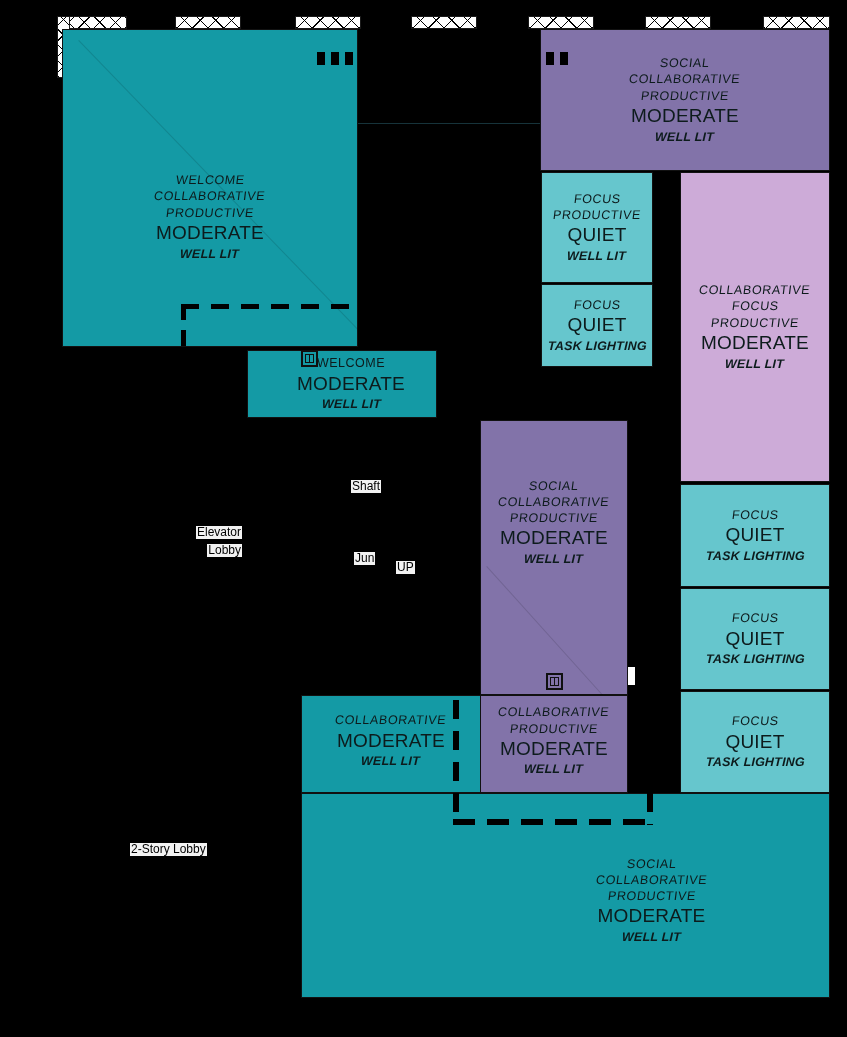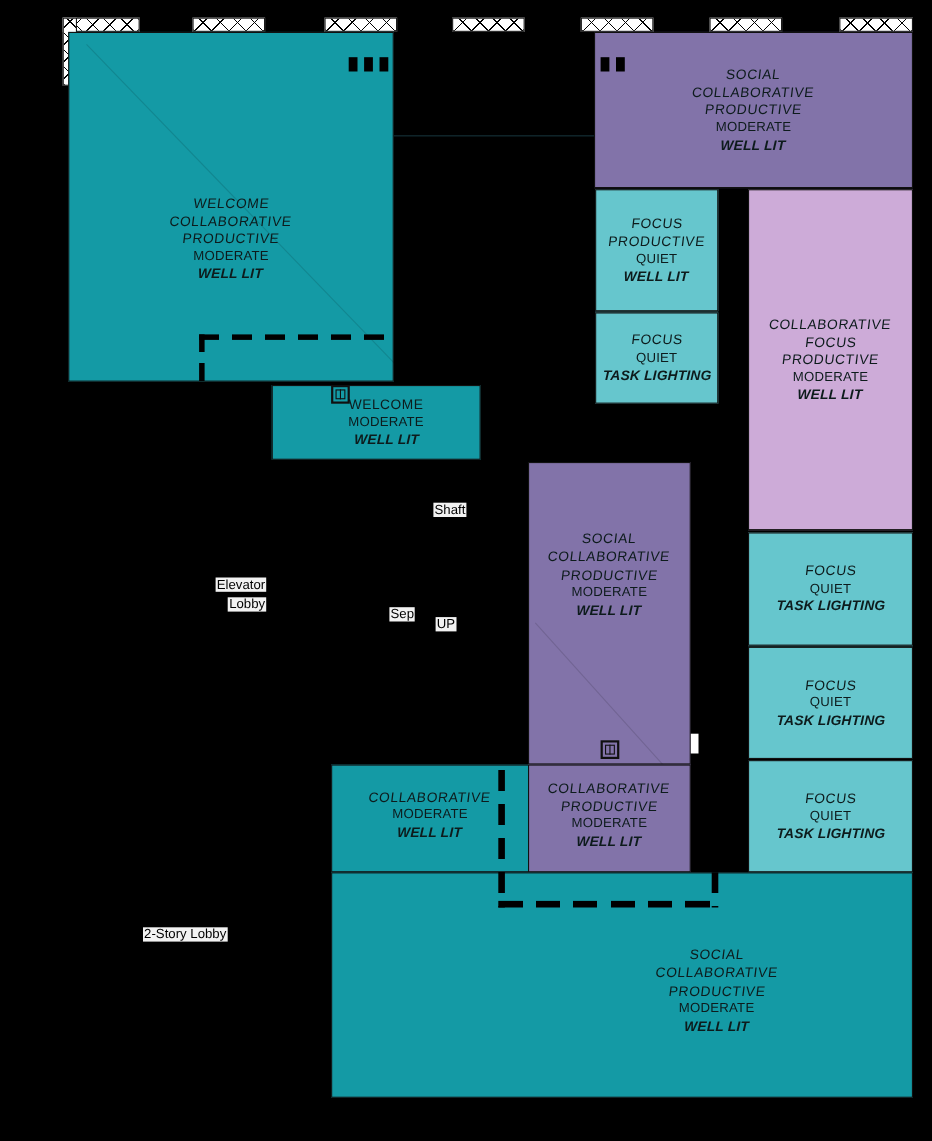--- a/index.html
+++ b/index.html
@@ -37,21 +37,21 @@
     color:#0d1b1c;
     white-space:nowrap;
     transform:skewX(-7deg);
   }
   .room .tag.volume{
     transform:none;
     letter-spacing:0.5px;
   }
   .room .tag.strong{
     transform:none;
-    font-size:12px;
+    font-size:19px;
     letter-spacing:0.2px;
   }
   .room .tag.light{
     font-style:italic;
     font-weight:bold;
     font-size:12.5px;
     letter-spacing:0.2px;
     transform:skewX(-2deg);
   }
   .lit-wl{color:#d9f20b;}
@@ -283,24 +283,24 @@
     </div>
   </div>
 
   <div class="dash-seg" style="left:453px;top:700px;width:6px;height:125px;
        background:repeating-linear-gradient(180deg,#000 0 19px,transparent 19px 31px);"></div>
   <div class="dash-seg" style="left:453px;top:819px;width:200px;height:6px;
        background:repeating-linear-gradient(90deg,#000 0 22px,transparent 22px 34px);"></div>
   <div class="dash-seg" style="left:647px;top:793px;width:6px;height:32px;
        background:repeating-linear-gradient(180deg,#000 0 19px,transparent 19px 31px);"></div>
 
-  <div class="callout" style="left:351px;top:457px;margin-left:43px;">Shaft</div>
+  <div class="callout" style="left:351px;top:480px;">Shaft</div>
 
   <div style="position:absolute;left:196px;top:522px;text-align:right;">
     <div class="callout" style="position:relative;left:0;top:0;display:inline-block;">Elevator</div><br>
     <div class="callout" style="position:relative;left:0;top:0;display:inline-block;">Lobby</div>
   </div>
 
-  <div class="callout" style="left:354px;top:552px;">Sep</div>
+  <div class="callout" style="left:354px;top:552px;">Jun</div>
   <div class="callout" style="left:396px;top:561px;">UP</div>
   <div class="callout" style="left:130px;top:843px;">2-Story Lobby</div>
 
 </div>
 
 </body></html>

